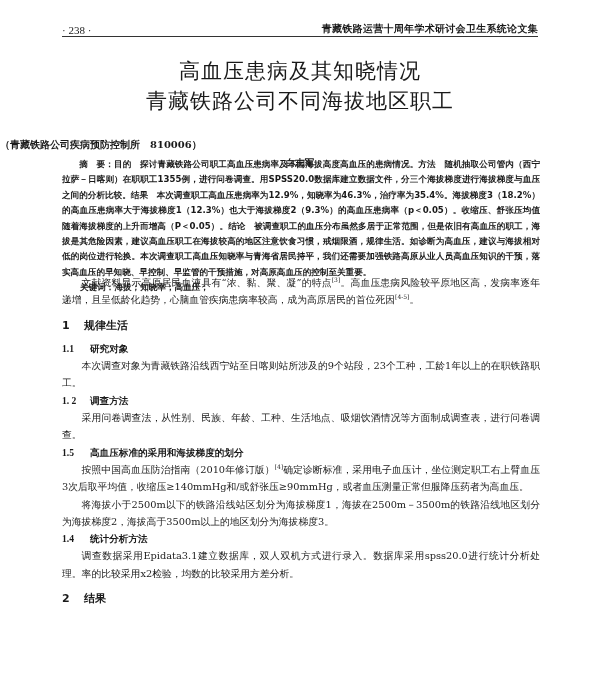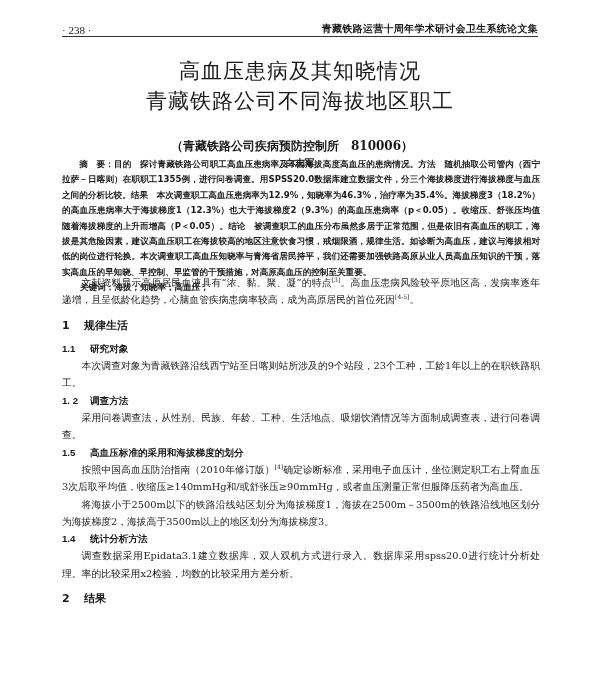--- a/index.html
+++ b/index.html
@@ -6,31 +6,31 @@
   body { width: 600px; height: 698px; overflow: hidden; position: relative;
          font-family: "DejaVu Serif", "Liberation Serif", serif; color: #1a1a1a; }
   .header { position: absolute; left: 62px; right: 62px; top: 14px; height: 22px;
             font-size: 10px; display: flex; justify-content: space-between; align-items: flex-end; }
   .header .pageno { font-family: "Liberation Serif", serif; font-size: 11px; }
   .header .journal { font-family: "DejaVu Sans", sans-serif; font-weight: bold; font-size: 10px; letter-spacing: 0.3px; }
   .header-rule { position: absolute; left: 62px; right: 62px; top: 36px; border-top: 1px solid #333; }
   .title { position: absolute; left: 0; right: 0; top: 56px; text-align: center;
            font-family: "DejaVu Serif", serif; font-size: 21px; line-height: 30px; letter-spacing: 1px; }
   .author { position: absolute; left: 0; right: 0; top: 125px; text-align: center; font-size: 9.5px; font-weight: bold; margin-top: 32px; }
-  .affil { position: absolute; left: 0; right: 16px; top: 138px; text-align: center; font-size: 12px; font-weight: bold; }
+  .affil { position: absolute; left: 0; right: 16px; top: 138px; font-size: 10px; font-weight: bold; }
   .body { position: absolute; left: 62px; width: 478px; font-size: 9.6px; line-height: 17.2px; text-align: justify; }
   .abstract { top: 157px; font-family: "DejaVu Sans", sans-serif; font-size: 8.6px; line-height: 15.4px; font-weight: bold; }
   .abstract .lbl { font-weight: bold; }
   .p { margin: 0; text-indent: 2em; }
   .p.noindent { text-indent: 0; }
   .kw { padding-left: 18px; }
   .intro { top: 274px; font-size: 9.8px; line-height: 17.3px; }
   .h1 { font-family: "DejaVu Sans", sans-serif; font-weight: bold; font-size: 11px; margin: 8px 0 6px 0; }
   .h1 .num { display: inline-block; width: 22px; }
-  .h2 { font-family: Liberation Sans, sans-serif; font-weight: bold; font-size: 9.6px; margin: 0; }
+  .h2 { font-family: Liberation Serif, serif; font-weight: bold; font-size: 9.6px; margin: 0; }
   .h2 .num { display: inline-block; width: 28px; }
   sup { font-size: 6px; line-height: 0; }
 </style>
 </head>
 <body>
 
 <div class="header">
   <span class="pageno">· 238 ·</span>
   <span class="journal">青藏铁路运营十周年学术研讨会卫生系统论文集</span>
 </div>

